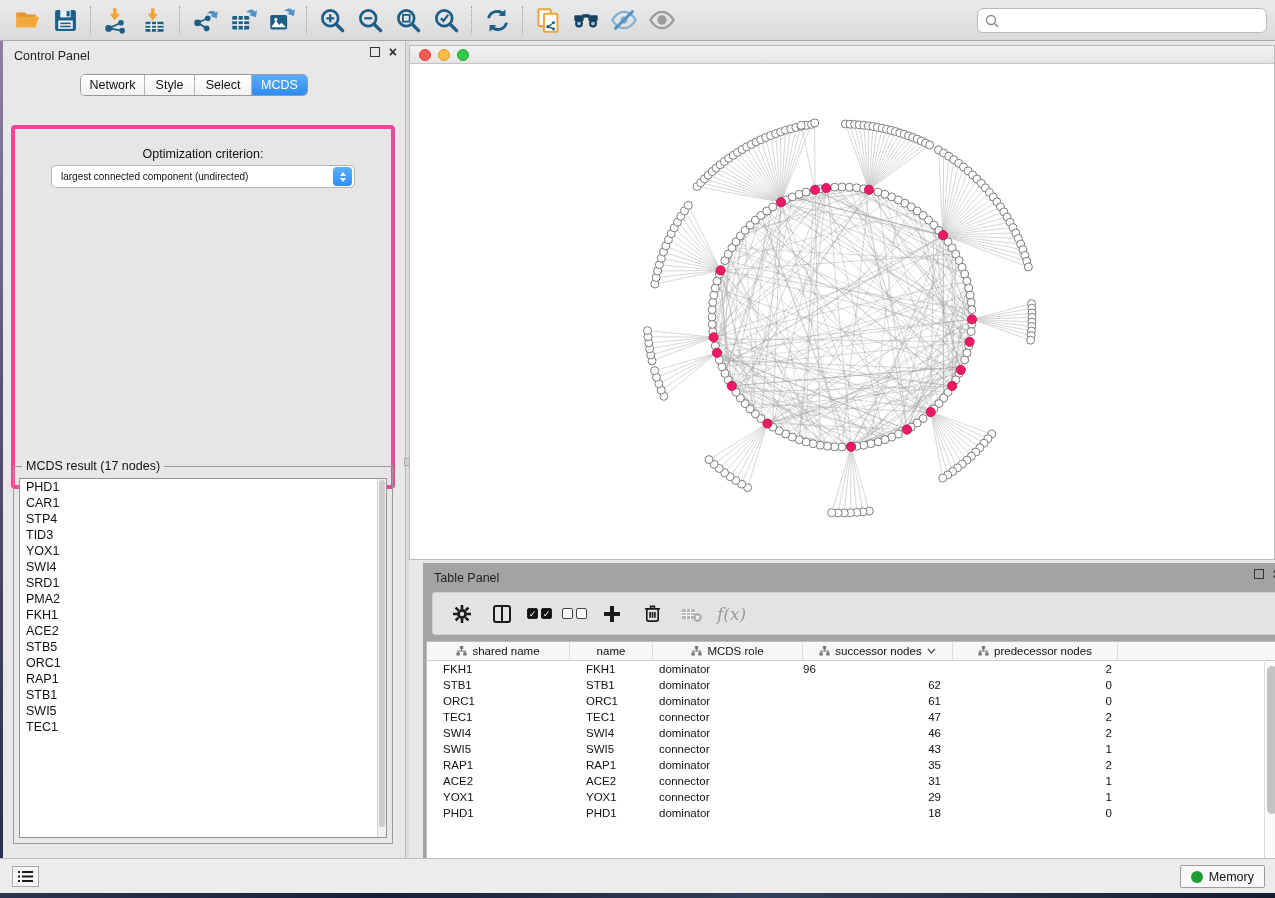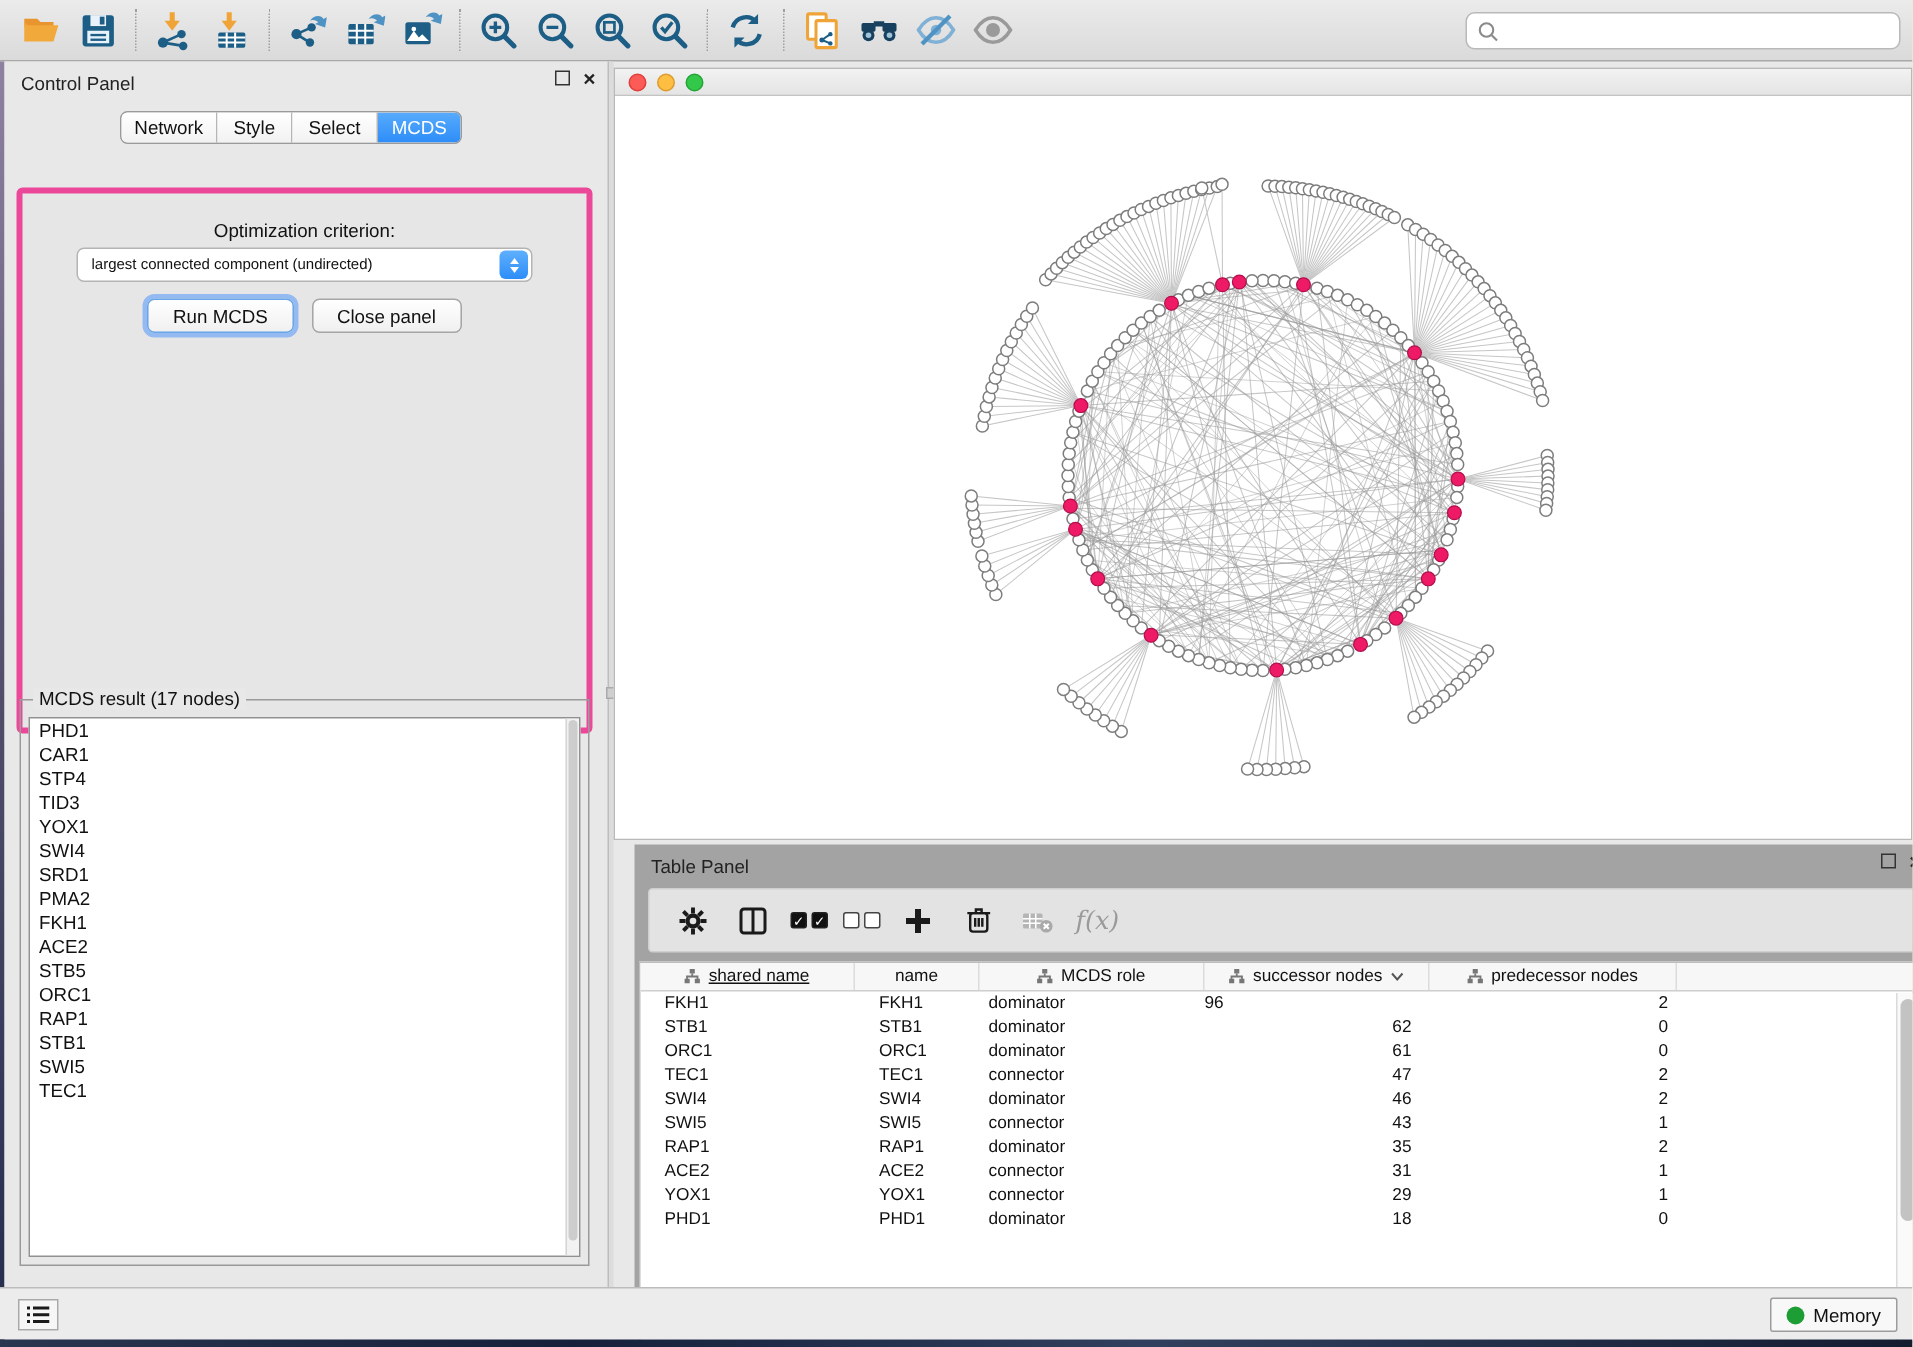--- a/index.html
+++ b/index.html
@@ -275,24 +275,20 @@
     </div>
 
   <div id="mcds-box">
     <div id="opt-label">Optimization criterion:</div>
     <div id="opt-select">
       <span class="val">largest connected component (undirected)</span>
       <span class="stepper">
           <span class="arr-up"></span>
           <span class="arr-dn"></span>
         </span>
-    </div>
-    <div id="btn-row">
-      <button class="mac-btn focused">Run MCDS</button>
-      <button class="mac-btn">Close panel</button>
     </div>
   </div>
 
   <div id="result-group">
     <span id="result-legend">MCDS result (17 nodes)</span>
     <div id="mcds-list">
       <div class="item">PHD1</div>
         <div class="item">CAR1</div>
         <div class="item">STP4</div>
         <div class="item">TID3</div>
@@ -1028,21 +1024,21 @@
           </g>
           <circle cx="16.5" cy="14.5" r="4.2" fill="#a9a9a9"></circle>
           <path d="M14.8 12.8l3.4 3.4M18.2 12.8l-3.4 3.4" stroke="#fff" stroke-width="1.4"></path>
         </svg>
     </span>
     <span id="fx-label">f(x)</span>
   </div>
 
   <div id="node-table">
     <div id="tbl-head">
-        <div class="th" style="width: 143px; text-decoration: underline;">
+        <div class="th" style="width: 143px;">
           <svg width="11" height="10" viewBox="0 0 11 10">
             <g fill="none" stroke="#777" stroke-width="1.2">
               <path d="M5.5 3v2M2 7V5h7v2"></path>
             </g>
             <rect x="3.8" y="0" width="3.4" height="3" fill="#777"></rect>
             <rect x="0.4" y="6.5" width="3.4" height="3" fill="#777"></rect>
             <rect x="7.2" y="6.5" width="3.4" height="3" fill="#777"></rect>
           </svg>
           <span>shared name</span>
         </div>

